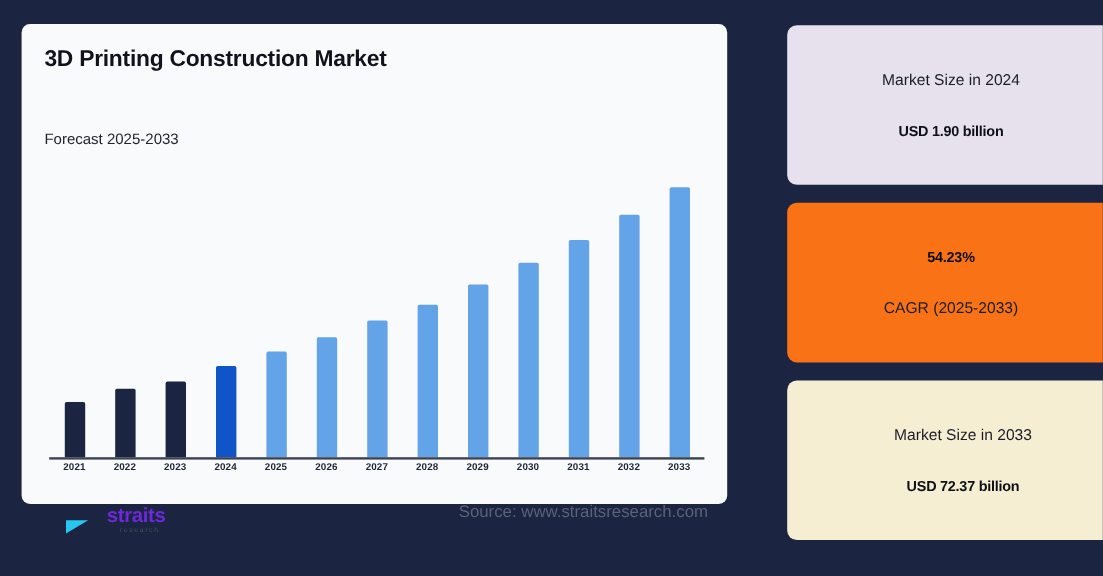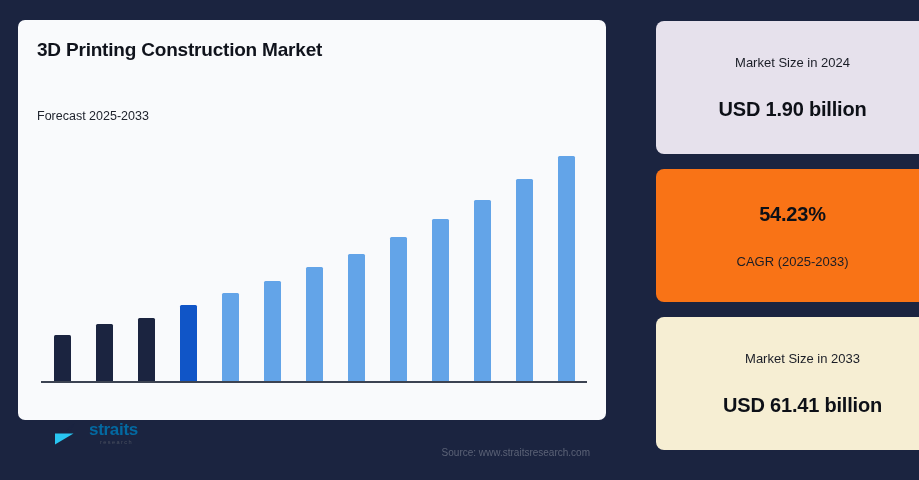--- a/index.html
+++ b/index.html
@@ -91,34 +91,34 @@
     left: 36px; top: 400px;
     display: flex;
     align-items: center;
     gap: 5px;
   }
   .logo-mark { width: 30px; height: 27px; display: block; }
   .logo-text { display: flex; flex-direction: column; line-height: 1; }
   .logo-main {
     font-size: 17px;
     font-weight: bold;
-    color: #0369a1;
+    color: #6d28d9;
     letter-spacing: -0.3px;
   }
   .logo-sub {
     font-size: 5.6px;
     color: #4b5160;
     letter-spacing: 1.4px;
     margin-top: 2px;
     margin-left: 11px;
   }
   .source {
     position: absolute;
-    right: 16px; top: 427px;
-    font-size: 10px;
+    right: 16px; top: 398px;
+    font-size: 14px;
     color: #5b6276;
   }
 
   
   .cards {
     position: absolute;
     left: 628px; top: 21px;
     width: 273px; height: 429px;
     display: flex;
     flex-direction: column;
@@ -133,21 +133,21 @@
     align-items: center;
     justify-content: center;
     gap: 28px;
     margin-left: 28px;
   }
   .card-label {
     font-size: 13px;
     color: #1a1d26;
   }
   .card-value {
-    font-size: 20px;
+    font-size: 12px;
     font-weight: bold;
     color: #0d1017;
     letter-spacing: -0.2px;
   }
 </style>
 </head>
 <body>
 
 <div class="page">
 
@@ -192,20 +192,35 @@
             <div class="bar" style="height: 181px; background: rgb(99, 164, 232);"></div>
           </div>
           <div class="bar-col">
             <div class="bar" style="height: 202px; background: rgb(99, 164, 232);"></div>
           </div>
           <div class="bar-col">
             <div class="bar" style="height: 225px; background: rgb(99, 164, 232);"></div>
           </div>
         </div>
       <div class="axis-line"></div>
+      <div class="ticks">
+          <div class="tick">2021</div>
+          <div class="tick">2022</div>
+          <div class="tick">2023</div>
+          <div class="tick">2024</div>
+          <div class="tick">2025</div>
+          <div class="tick">2026</div>
+          <div class="tick">2027</div>
+          <div class="tick">2028</div>
+          <div class="tick">2029</div>
+          <div class="tick">2030</div>
+          <div class="tick">2031</div>
+          <div class="tick">2032</div>
+          <div class="tick">2033</div>
+        </div>
     </div>
 
     <div class="logo-wrap">
       <svg class="logo-mark" viewBox="0 0 30 27">
         <path d="M1 3 L21 3 L12 11.5 L1 11.5 Z" fill="#1b2440"></path>
         <path d="M21 3 L14.5 13.5 L21 13.5 Z" fill="#1b2440"></path>
         <path d="M1 13.5 L19.5 13.5 L1 24.5 Z" fill="#29c6f2"></path>
       </svg>
       <div class="logo-text">
         <span class="logo-main">straits</span>
@@ -220,17 +235,17 @@
       <div class="card" style="background: rgb(230, 225, 236);">
         <div class="card-label">Market Size in 2024</div>
         <div class="card-value">USD 1.90 billion</div>
       </div>
       <div class="card" style="background: #f97316;">
         <div class="card-value">54.23%</div>
         <div class="card-label">CAGR (2025-2033)</div>
       </div>
       <div class="card" style="background: rgb(246, 238, 211); padding-left: 20px;">
         <div class="card-label">Market Size in 2033</div>
-        <div class="card-value">USD 61.41 billion</div>
+        <div class="card-value">USD 72.37 billion</div>
       </div>
     </div>
 
 </div>
 
 </body></html>

